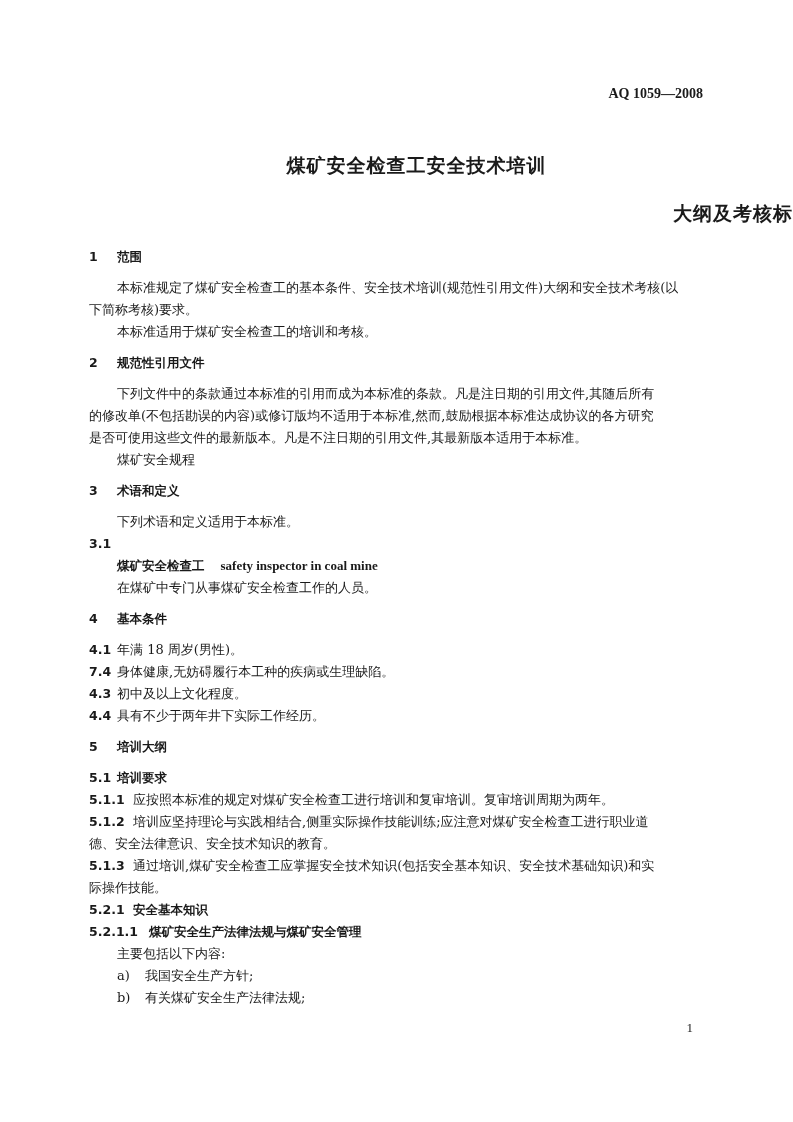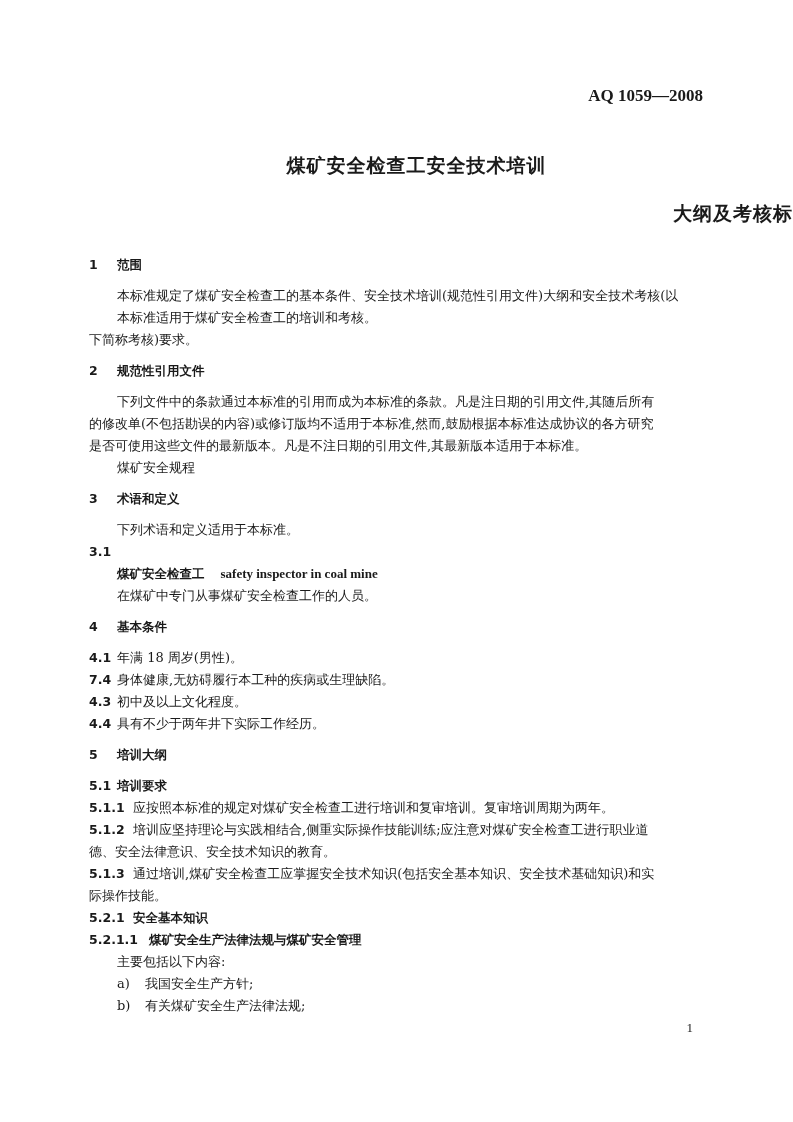--- a/index.html
+++ b/index.html
@@ -3,34 +3,34 @@
 <meta charset="utf-8">
 <style>
   html, body { margin: 0; padding: 0; background: #ffffff; }
   body {
     width: 793px; height: 1122px; position: relative; overflow: hidden;
     font-family: "DejaVu Serif", "Liberation Serif", serif;
     color: #1a1a1a;
   }
   .std-code {
     position: absolute; top: 86px; right: 90px;
-    font-family: "Liberation Serif", serif; font-size: 17px; font-weight: bold;
+    font-family: "Liberation Serif", serif; font-size: 14px; font-weight: bold;
   }
   .title {
     position: absolute; left: 0; width: 793px; text-align: center;
     font-family: "DejaVu Sans", sans-serif; font-weight: bold; font-size: 19px;
     letter-spacing: 1px;
     margin-left: 20px;
   }
   .t1 { top: 153px; }
   .t2 { top: 201px; text-align: right; }
   .body-area { position: absolute; left: 89px; width: 616px; top: 246px; }
   .line { font-size: 13px; line-height: 22px; white-space: nowrap; }
   .heading { font-family: "DejaVu Sans", sans-serif; font-weight: bold; font-size: 12.5px; }
-  .h1 { margin-top: 8px; }
+  .h1 { margin-top: 0; }
   .num { display: inline-block; min-width: 28px; }
   .num-wide { display: inline-block; min-width: 44px; }
   .num-xwide { display: inline-block; min-width: 60px; }
   .indent { padding-left: 28px; }
   .gap { height: 9px; }
   .term-en { font-family: "Liberation Serif", serif; font-weight: bold; margin-left: 16px; }
   .page-num {
     position: absolute; top: 1020px; right: 100px; font-size: 13px;
     font-family: "Liberation Serif", serif;
   }
@@ -43,22 +43,22 @@
 <div class="title t1">煤矿安全检查工安全技术培训</div>
 <div class="title t2">大纲及考核标准</div>
 
 <div class="body-area">
 
   <div class="line heading h1">
     <span class="num">1</span><span>范围</span>
   </div>
   <div class="gap"></div>
   <div class="line indent">本标准规定了煤矿安全检查工的基本条件、安全技术培训(规范性引用文件)大纲和安全技术考核(以</div>
+  <div class="line">下简称考核)要求。</div>
   <div class="line indent">本标准适用于煤矿安全检查工的培训和考核。</div>
-  <div class="line">下简称考核)要求。</div>
   <div class="gap"></div>
 
   <div class="line heading">
     <span class="num">2</span><span>规范性引用文件</span>
   </div>
   <div class="gap"></div>
   <div class="line indent">下列文件中的条款通过本标准的引用而成为本标准的条款。凡是注日期的引用文件,其随后所有</div>
   <div class="line">的修改单(不包括勘误的内容)或修订版均不适用于本标准,然而,鼓励根据本标准达成协议的各方研究</div>
   <div class="line">是否可使用这些文件的最新版本。凡是不注日期的引用文件,其最新版本适用于本标准。</div>
   <div class="line indent">煤矿安全规程</div>

